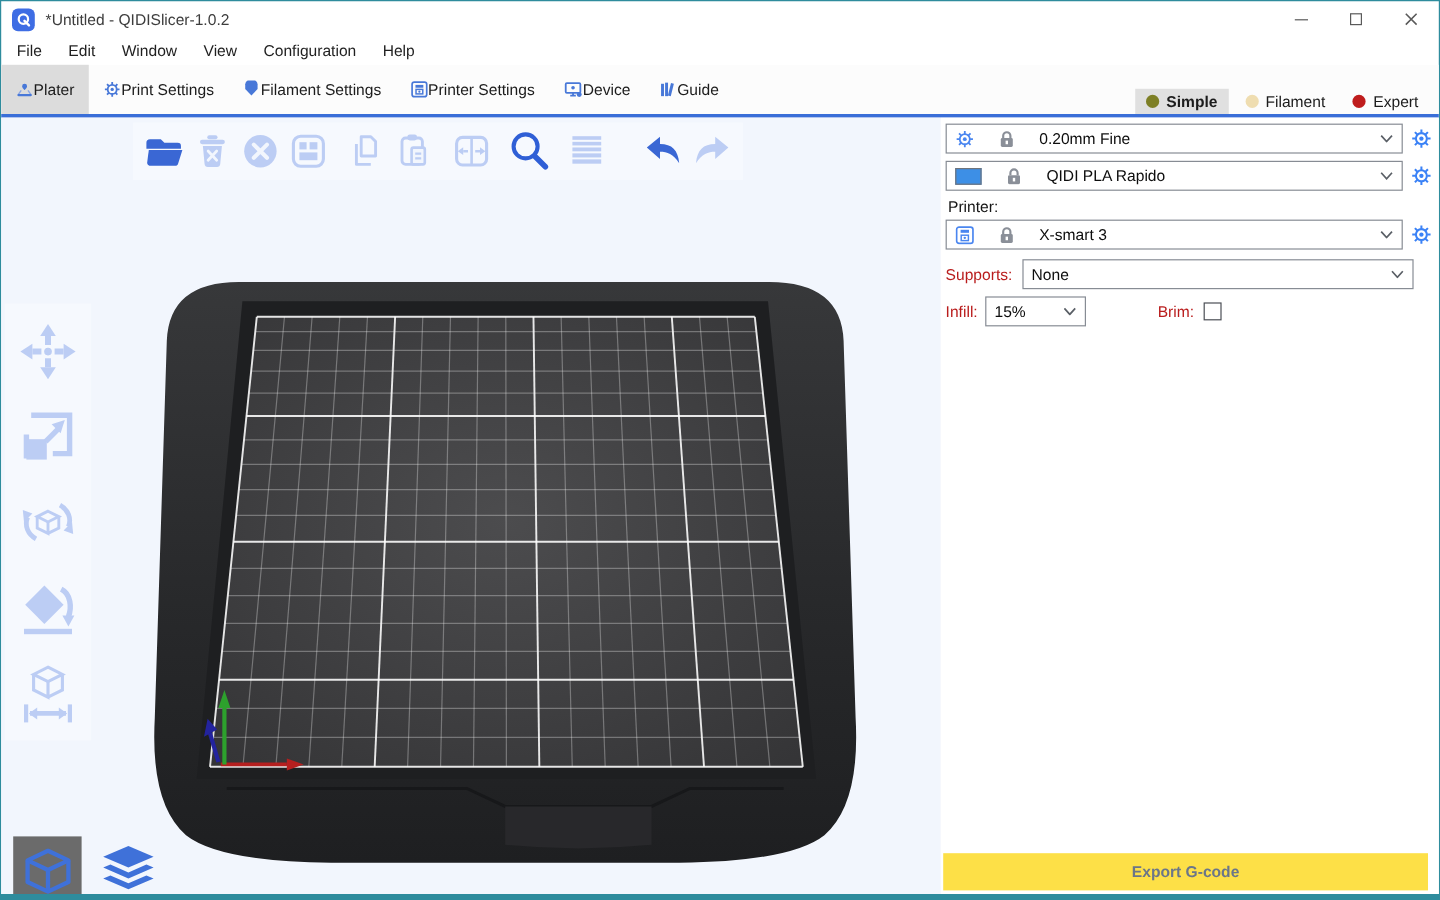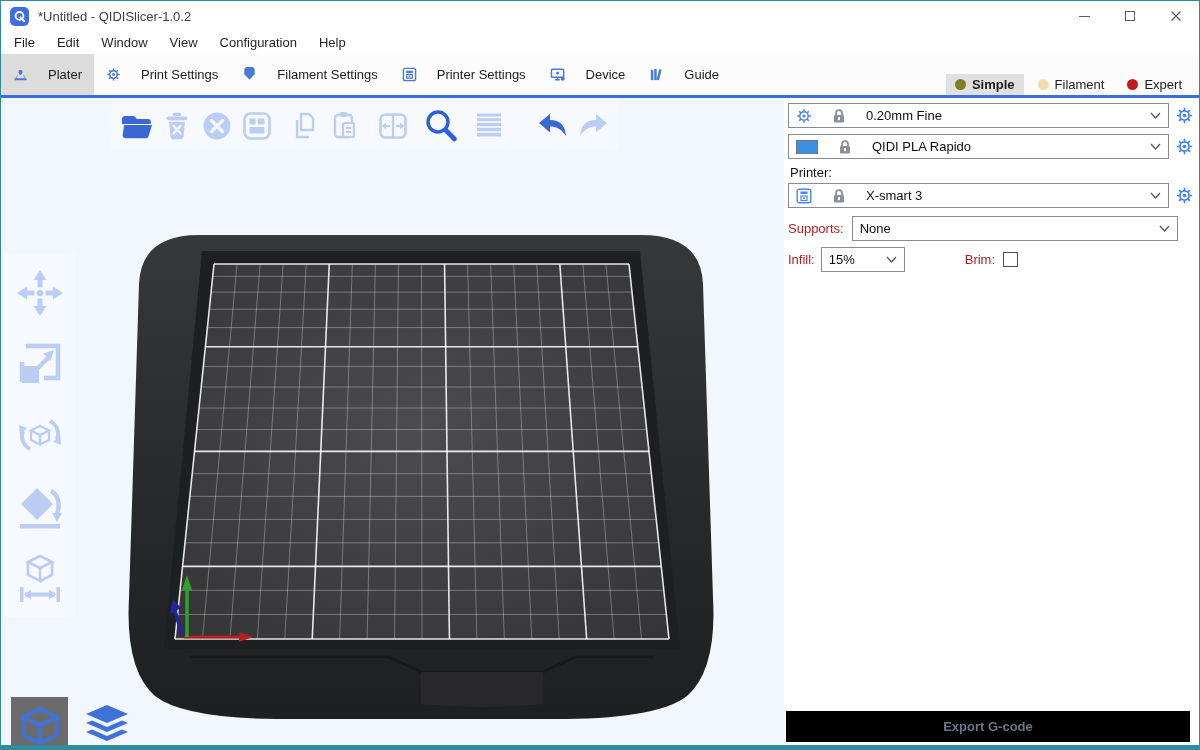--- a/index.html
+++ b/index.html
@@ -18,21 +18,21 @@
   .min-glyph { width:11px; height:0; border-top:1px solid #5a5a5a; display:block; }
   .max-glyph { width:10px; height:10px; border:1px solid #5a5a5a; display:block; }
 
   
   .menubar { flex:0 0 23px; display:flex; align-items:center; padding-left:2px; }
   .menu-item { padding:0 11px; font-size:13px; color:#1f1f1f; cursor:default; }
 
   
   .tabbar { flex:0 0 27px; display:flex; align-items:stretch;
     border-bottom:3px solid #3a6ed8; background:#fcfcfc; }
-  .tab { display:flex; align-items:center; gap:20px; padding:0 12px;
+  .tab { display:flex; align-items:center; gap:0; padding:0 12px;
     font-size:13px; color:#1c1c1c; }
   .tab.active { background:#dcdcdc; }
   .modes { margin-left:auto; display:flex; align-items:center; gap:5px; padding-right:8px; }
   .mode { display:flex; align-items:center; gap:6px; padding:3px 9px; font-size:13px; color:#1c1c1c;margin-top:20px; }
   .mode.active { background:#e0e0e0; font-weight:bold; }
   .mode-dot { width:11px; height:11px; border-radius:50%; display:block; }
 
   
   .main { flex:1; display:flex; min-height:0; }
   .viewport { flex:1; position:relative; background:#f2f6fd; overflow:hidden; }
@@ -529,16 +529,16 @@
         <div class="combo infill-combo">
           <span>15%</span>
           <svg class="chev" width="11" height="7" viewBox="0 0 11 7">
             <path d="M1 1 L5.5 6 L10 1" fill="none" stroke="#5a5f66" stroke-width="1.4"></path>
           </svg>
         </div>
         <span class="inline-label" style="margin-left:60px;">Brim:</span>
         <span class="checkbox"></span>
       </div>
 
-      <div class="export-btn" style="background: #000000; color: rgb(107, 118, 137);">Export G-code</div>
+      <div class="export-btn" style="background: #fde047; color: rgb(107, 118, 137);">Export G-code</div>
     </div>
   </div>
 </div>
 
 </body></html>

